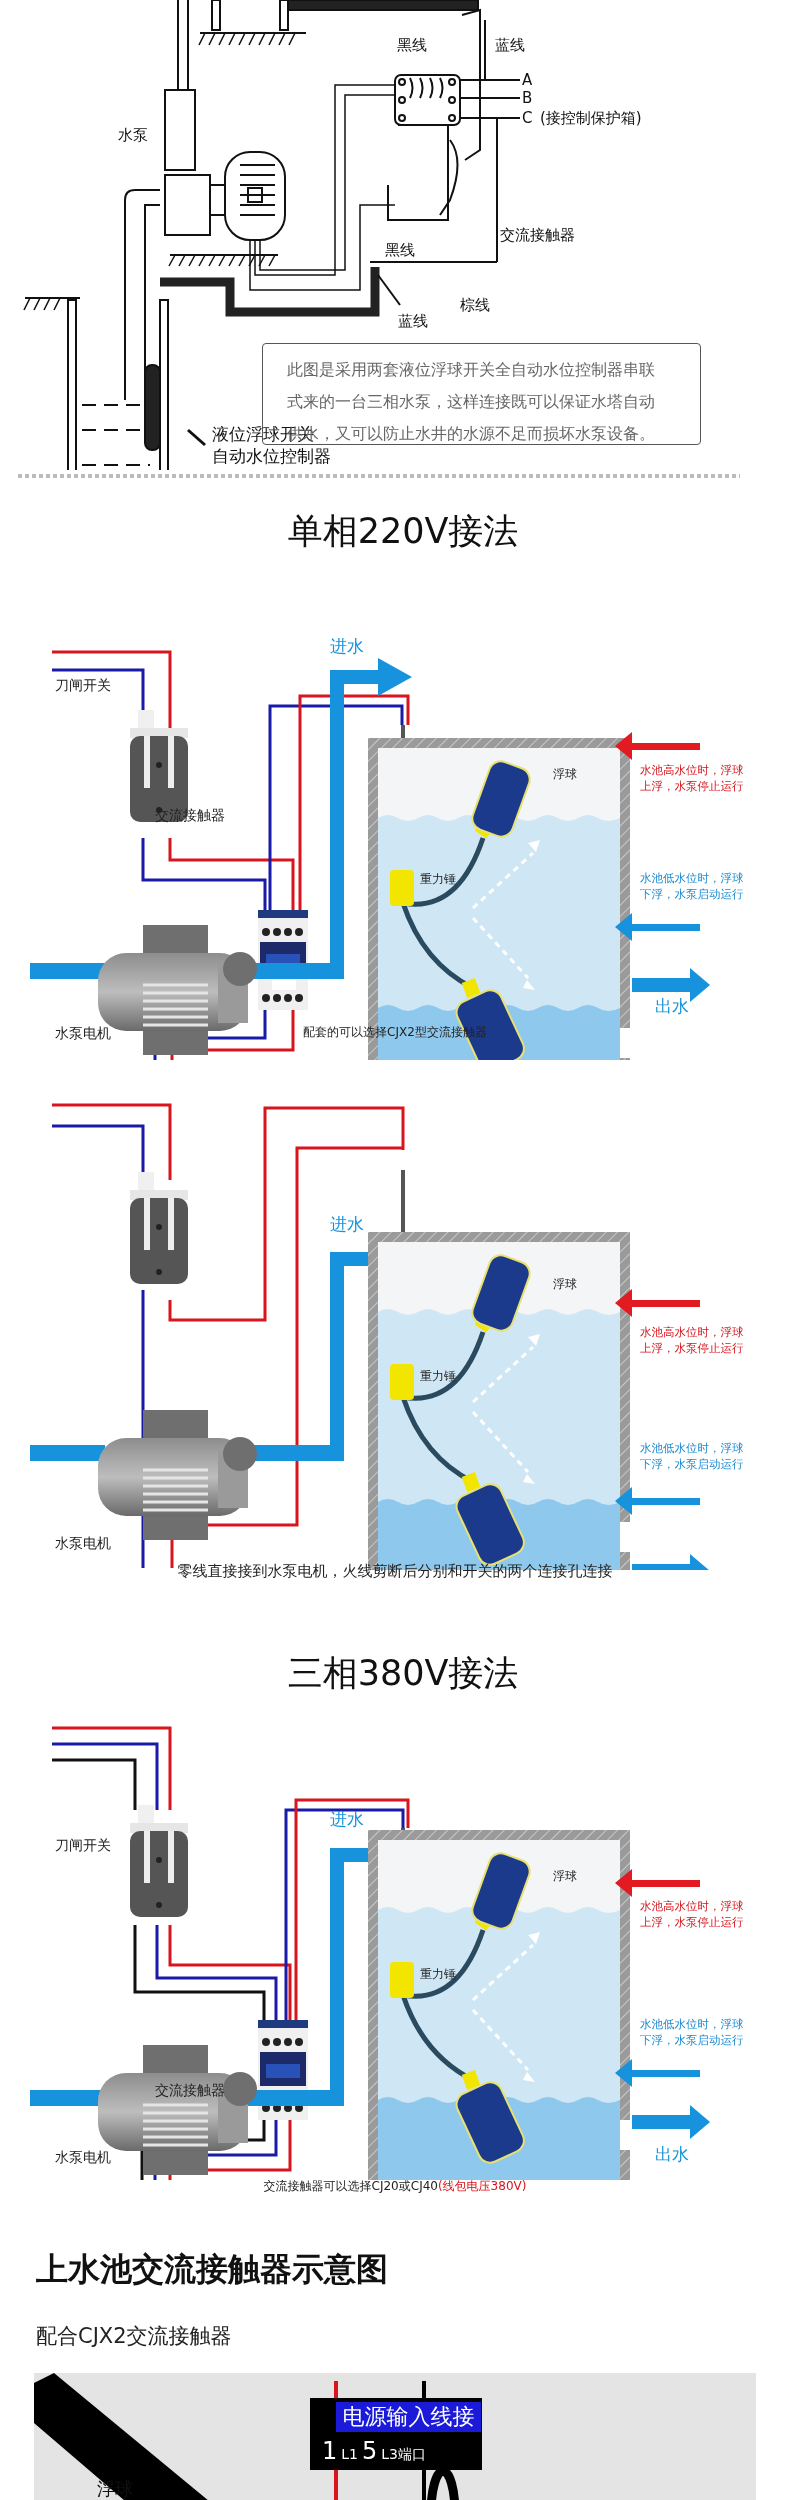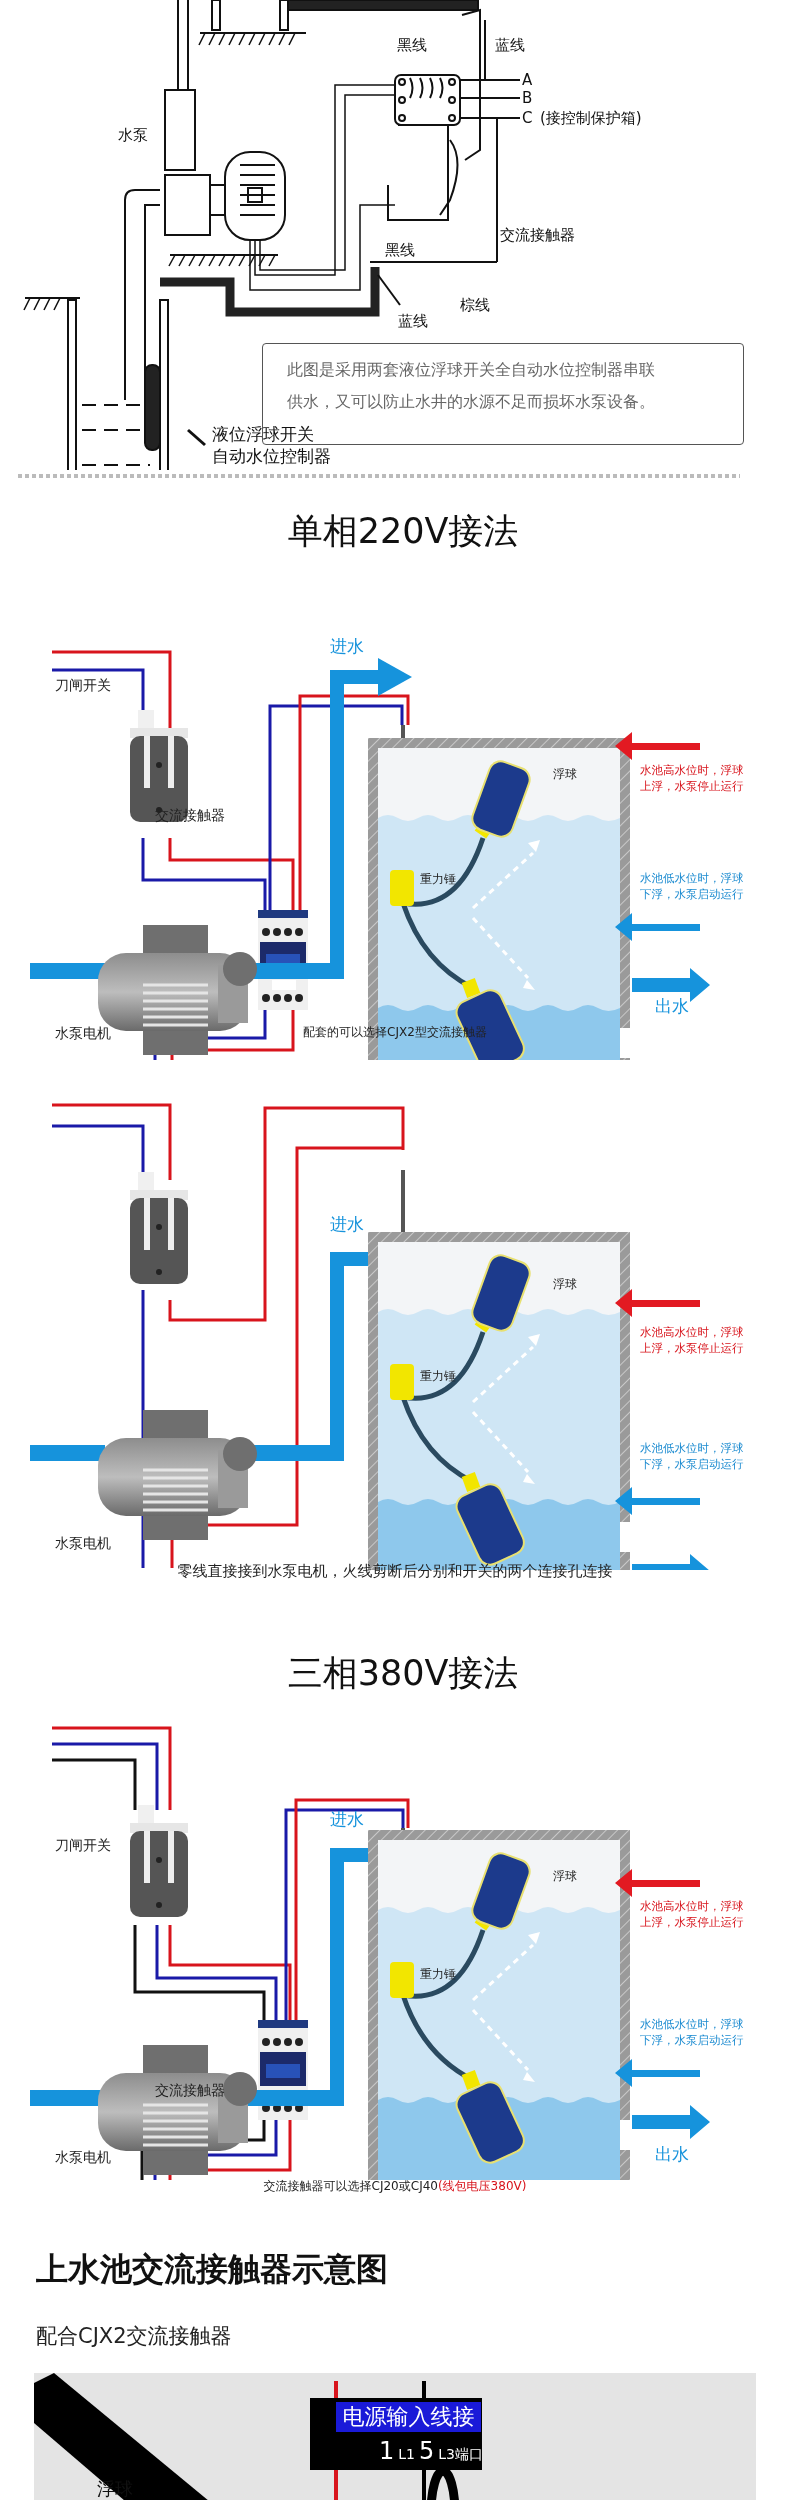--- a/index.html
+++ b/index.html
@@ -1,28 +1,28 @@
 <!DOCTYPE html>
 <html><head>
 <meta charset="utf-8">
 <style>
   html,body{margin:0;padding:0;background:#fff;}
   body{width:790px;height:2500px;position:relative;overflow:hidden;font-family:"DejaVu Sans","Liberation Sans",sans-serif;color:#222;}
   .abs{position:absolute;}
   svg text{font-family:"DejaVu Sans","Liberation Sans",sans-serif;}
   .title{position:absolute;left:8px;width:790px;text-align:center;font-size:35px;color:#111;letter-spacing:0px;}
   .caption{position:absolute;left:0;width:790px;text-align:center;font-size:12px;color:#222;}
-  .note-box{position:absolute;left:262px;top:343px;width:482px;height:102px;border:1.5px solid #555;border-radius:4px;box-sizing:border-box;padding:10px 14px 0 24px;font-size:16px;line-height:32px;color:#666;}
+  .note-box{position:absolute;left:262px;top:343px;width:439px;height:102px;border:1.5px solid #555;border-radius:4px;box-sizing:border-box;padding:10px 14px 0 24px;font-size:16px;line-height:32px;color:#666;}
   .divider{position:absolute;left:18px;top:474px;width:722px;height:4px;background:repeating-linear-gradient(90deg,#bbb 0 4px,transparent 4px 7px);}
   .big-title{position:absolute;left:36px;top:2248px;font-size:32px;font-weight:bold;color:#111;}
   .sub-title{position:absolute;left:36px;top:2322px;font-size:21px;color:#222;}
   .panel{position:absolute;left:34px;top:2373px;width:722px;height:127px;background:#e4e4e4;overflow:hidden;}
   .power-label{position:absolute;left:310px;top:2398px;width:172px;height:72px;background:#000;}
   .power-label .top{position:absolute;left:6px;top:4px;width:145px;height:30px;background:#1a1ad8;color:#fff;font-size:22px;line-height:30px;text-align:center;margin-left:20px;}
-  .power-label .bot{position:absolute;left:1px;top:36px;width:172px;height:34px;color:#fff;text-align:right;line-height:34px;font-size:14px;}
+  .power-label .bot{position:absolute;left:8px;top:36px;width:172px;height:34px;color:#fff;text-align:left;line-height:34px;font-size:14px;}
   .power-label .bot .n{font-size:24px;margin:0 4px;}
 </style>
 </head>
 <body>
 
 <svg class="abs" style="left:0;top:0" width="790" height="470">
   <g stroke="#111" fill="none" stroke-width="2">
 
     <line x1="200" y1="33" x2="306" y2="33"></line>
     <g stroke-width="1.5">
@@ -146,20 +146,21 @@
     <text x="385" y="255">黑线</text>
     <text x="460" y="310">棕线</text>
     <text x="398" y="326">蓝线</text>
     <text x="212" y="440" font-size="17">液位浮球开关</text>
     <text x="212" y="462" font-size="17">自动水位控制器</text>
     <text x="98" y="583">水井</text>
   </g>
 </svg>
 <div class="note-box">
   <div>此图是采用两套液位浮球开关全自动水位控制器串联</div>
+  <div>式来的一台三相水泵，这样连接既可以保证水塔自动</div>
   <div>供水，又可以防止水井的水源不足而损坏水泵设备。</div>
 </div>
 <div class="divider"></div>
 
 <div class="title" style="top:508px">单相220V接法</div>
 
 <svg width="0" height="0" style="position:absolute">
   <defs>
     <pattern id="hatch" width="8" height="8" patternUnits="userSpaceOnUse" patternTransform="rotate(45)">
       <rect width="8" height="8" fill="#9a9a9a"></rect>

